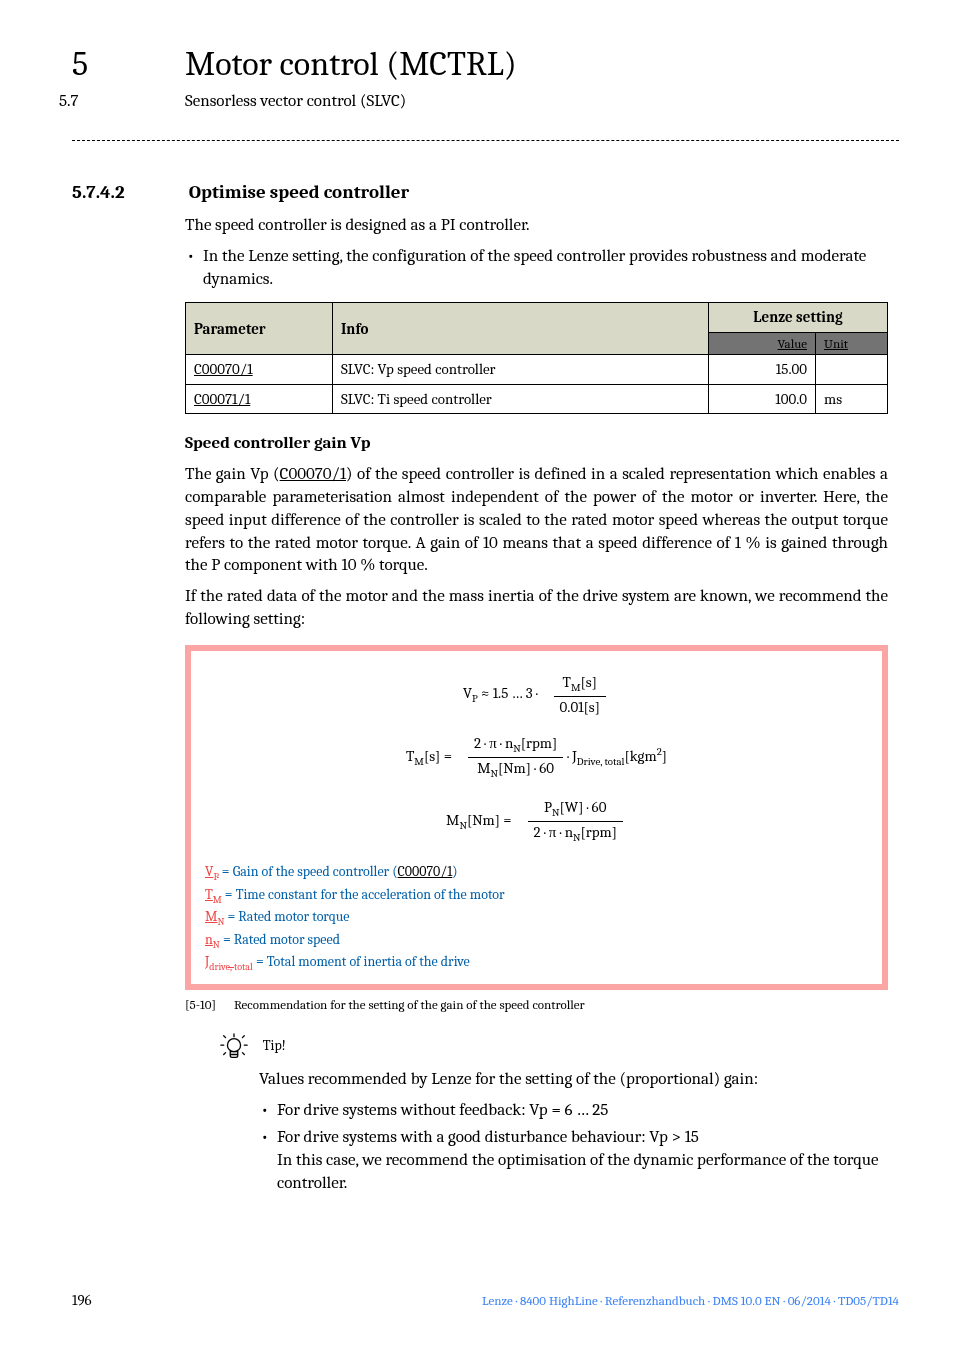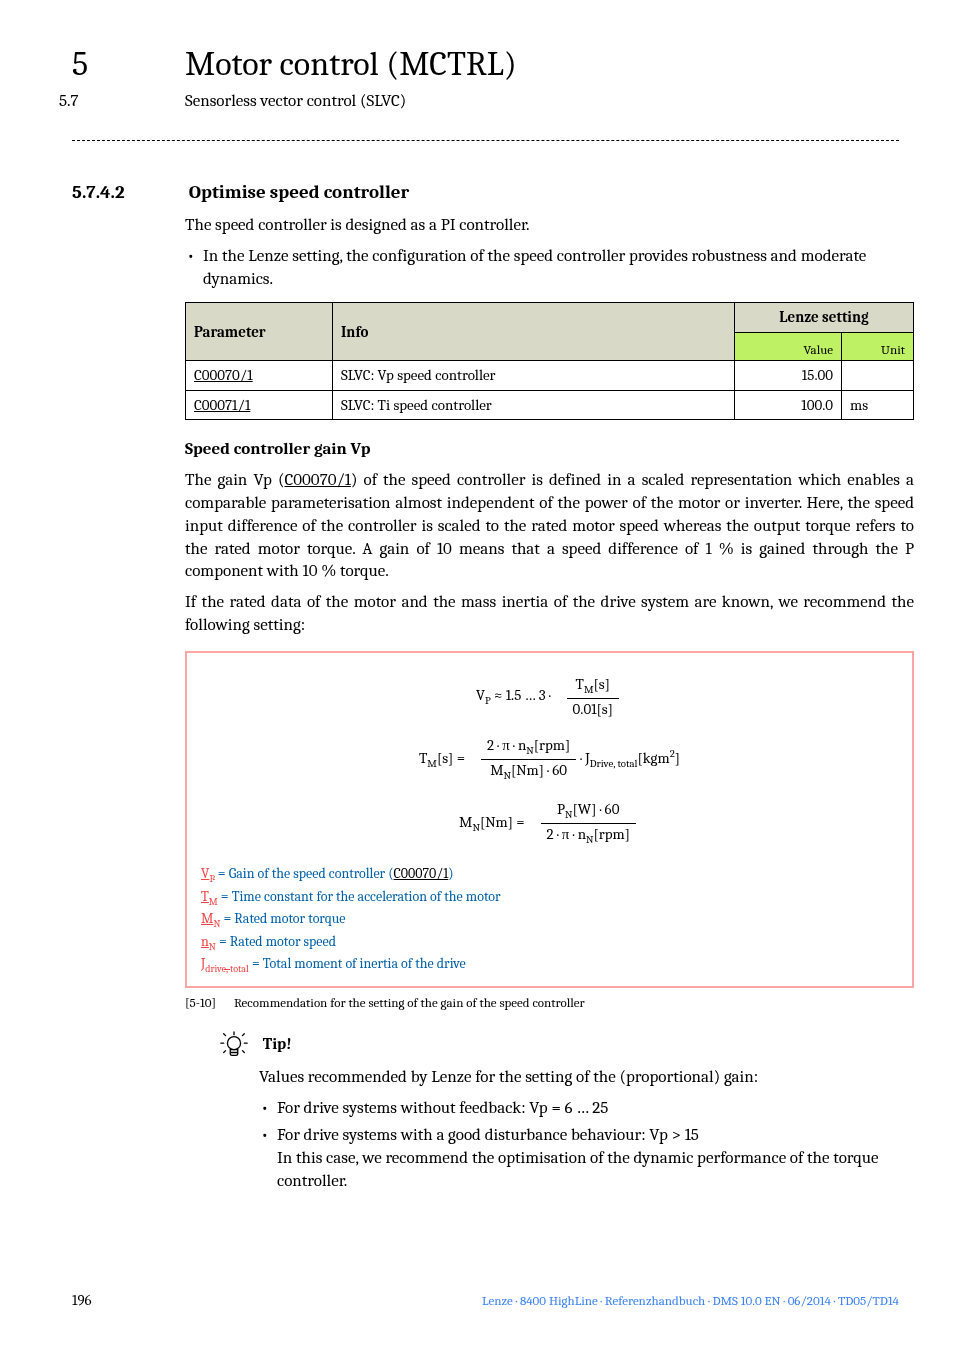--- a/index.html
+++ b/index.html
@@ -52,21 +52,21 @@
     left: 72px;
     top: 140px;
     right: 55px;
     height: 0;
     border-top: 1.5px dashed #000;
     letter-spacing: 0;
   }
   .body {
     position: absolute;
     left: 72px;
-    right: 40px;
+    right: 66px;
     top: 180px;
   }
   .hnum {
     display: inline-block;
     width: 113px;
     font-weight: 700;
     font-size: 19px;
     vertical-align: top;
   }
   .htxt {
@@ -106,42 +106,43 @@
     border: 1px solid #000;
     padding: 4px 8px;
     vertical-align: middle;
   }
   table.params thead th {
     background: #d9d9c8;
     font-weight: 700;
     text-align: left;
   }
   table.params .subhead th {
-    background: #bef264;
+    background: #737373;
     font-weight: 400;
     font-size: 13px;
     text-align: right;
-    padding-top: 8px;
+    padding-top: 2px;
     padding-bottom: 2px;
+    text-decoration: underline;
   }
   table.params td.num {
     text-align: right;
   }
   .link { color: #000000; text-decoration: underline; }
   .sub {
     font-weight: 700;
     font-size: 17px;
     margin-top: 18px;
     margin-bottom: 6px;
   }
   .just {
     text-align: justify;
   }
   .formula-box {
-    border: 2px solid #fca5a5;
+    border: 6px solid #fca5a5;
     padding: 14px 14px 10px 14px;
     margin-top: 14px;
     font-size: 15px;
   }
   .eq-row {
     display: flex;
     align-items: center;
     justify-content: center;
     margin: 8px 0 18px 0;
     font-family: Cambria, Georgia, serif;
@@ -186,22 +187,22 @@
   .tipicon {
     display: inline-block;
     vertical-align: top;
     width: 34px;
     height: 28px;
     margin-right: 6px;
     position: relative;
   }
   .tiptxt {
     display: inline-block;
-    font-weight: 700;
-    font-size: 16px;
+    font-weight: 400;
+    font-size: 14px;
     vertical-align: top;
     line-height: 28px;
   }
   .tipbody {
     margin-left: 40px;
     margin-top: 4px;
   }
   .footer-num {
     position: absolute;
     left: 72px;
@@ -242,21 +243,21 @@
 
       <table class="params">
         <thead>
           <tr>
             <th rowspan="2" style="width:130px">Parameter</th>
             <th rowspan="2">Info</th>
             <th colspan="2" style="width:160px;text-align:center">Lenze setting</th>
           </tr>
           <tr class="subhead">
             <th style="width:90px">Value</th>
-            <th style="width:55px;text-align:right">Unit</th>
+            <th style="width:55px;text-align:left">Unit</th>
           </tr>
         </thead>
         <tbody>
           <tr>
             <td><a href="#" class="link">C00070/1</a></td>
             <td>SLVC: Vp speed controller</td>
             <td class="num">15.00</td>
             <td></td>
           </tr>
           <tr>

